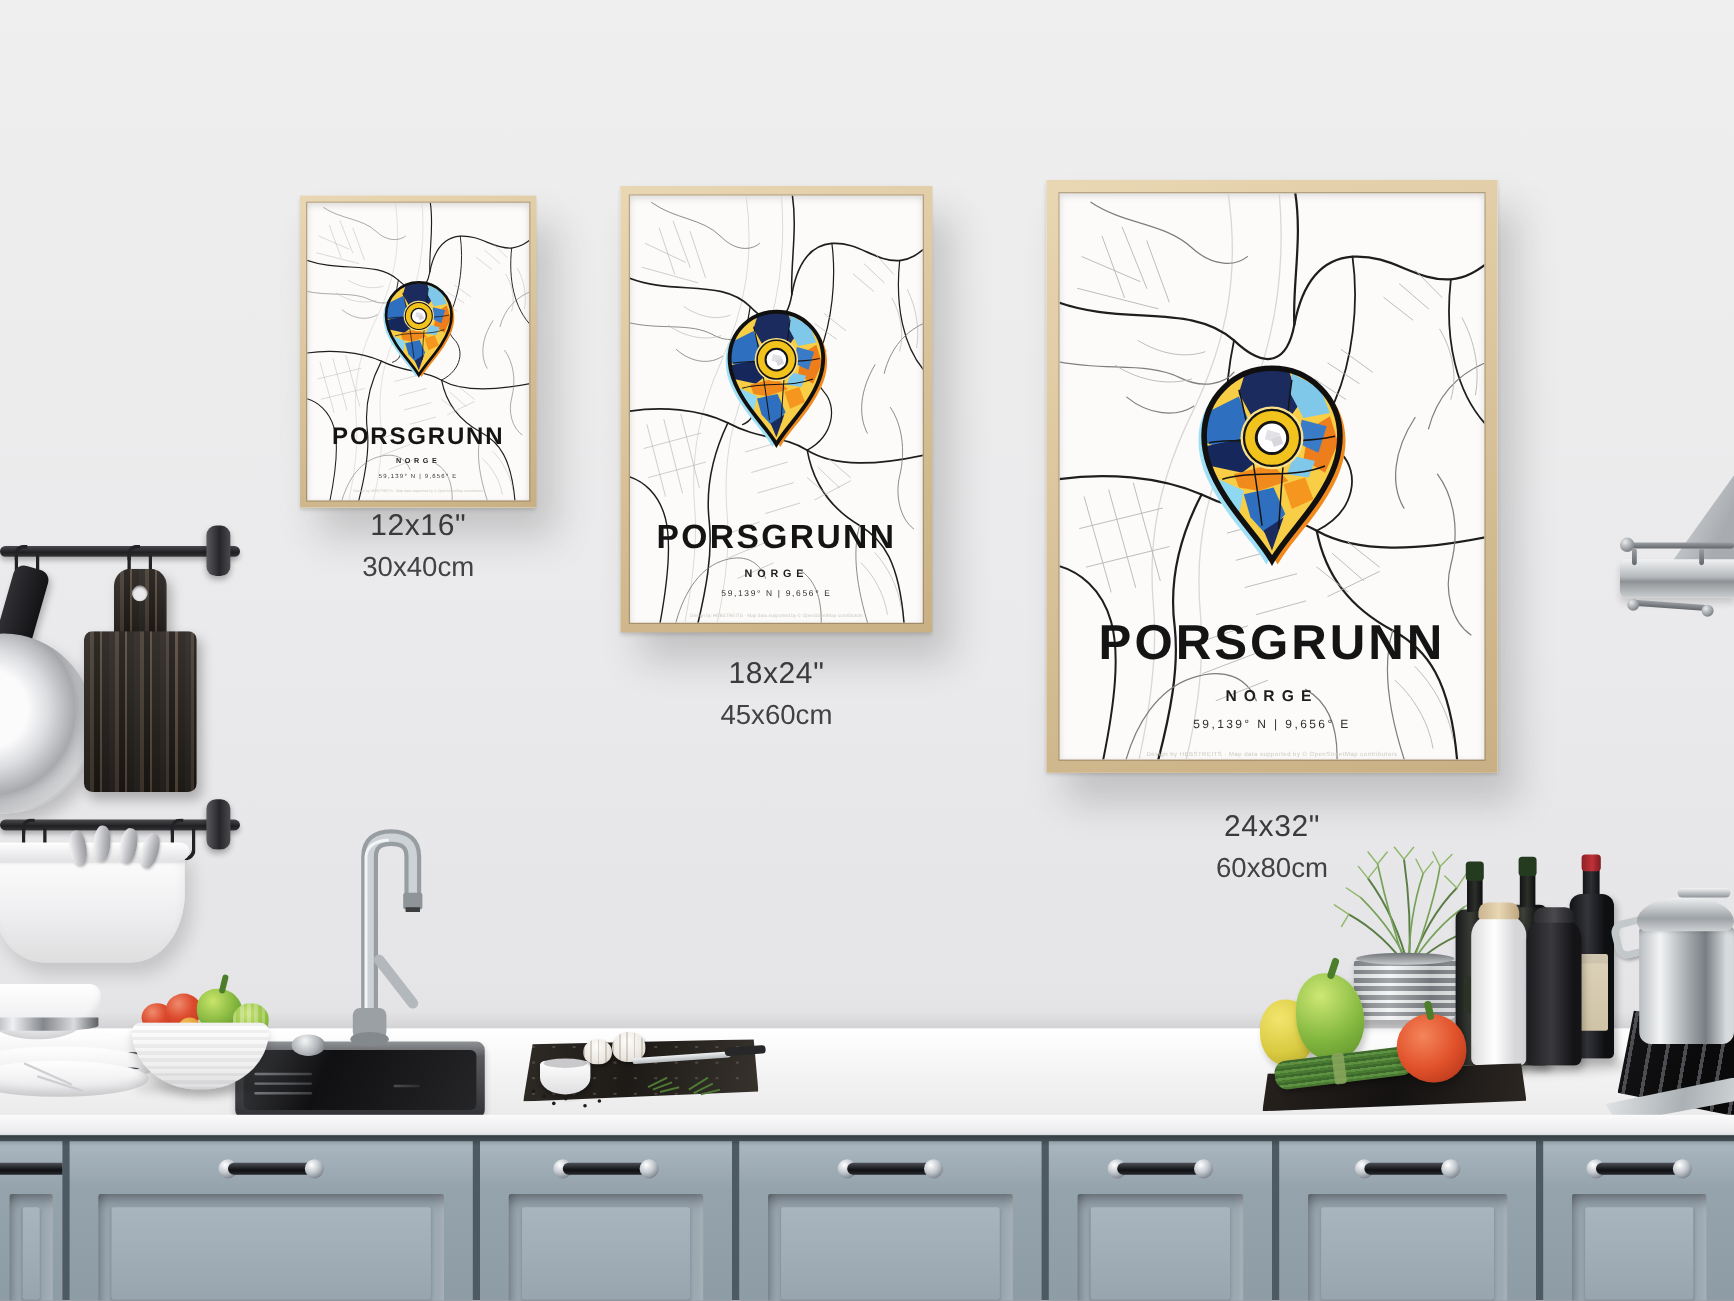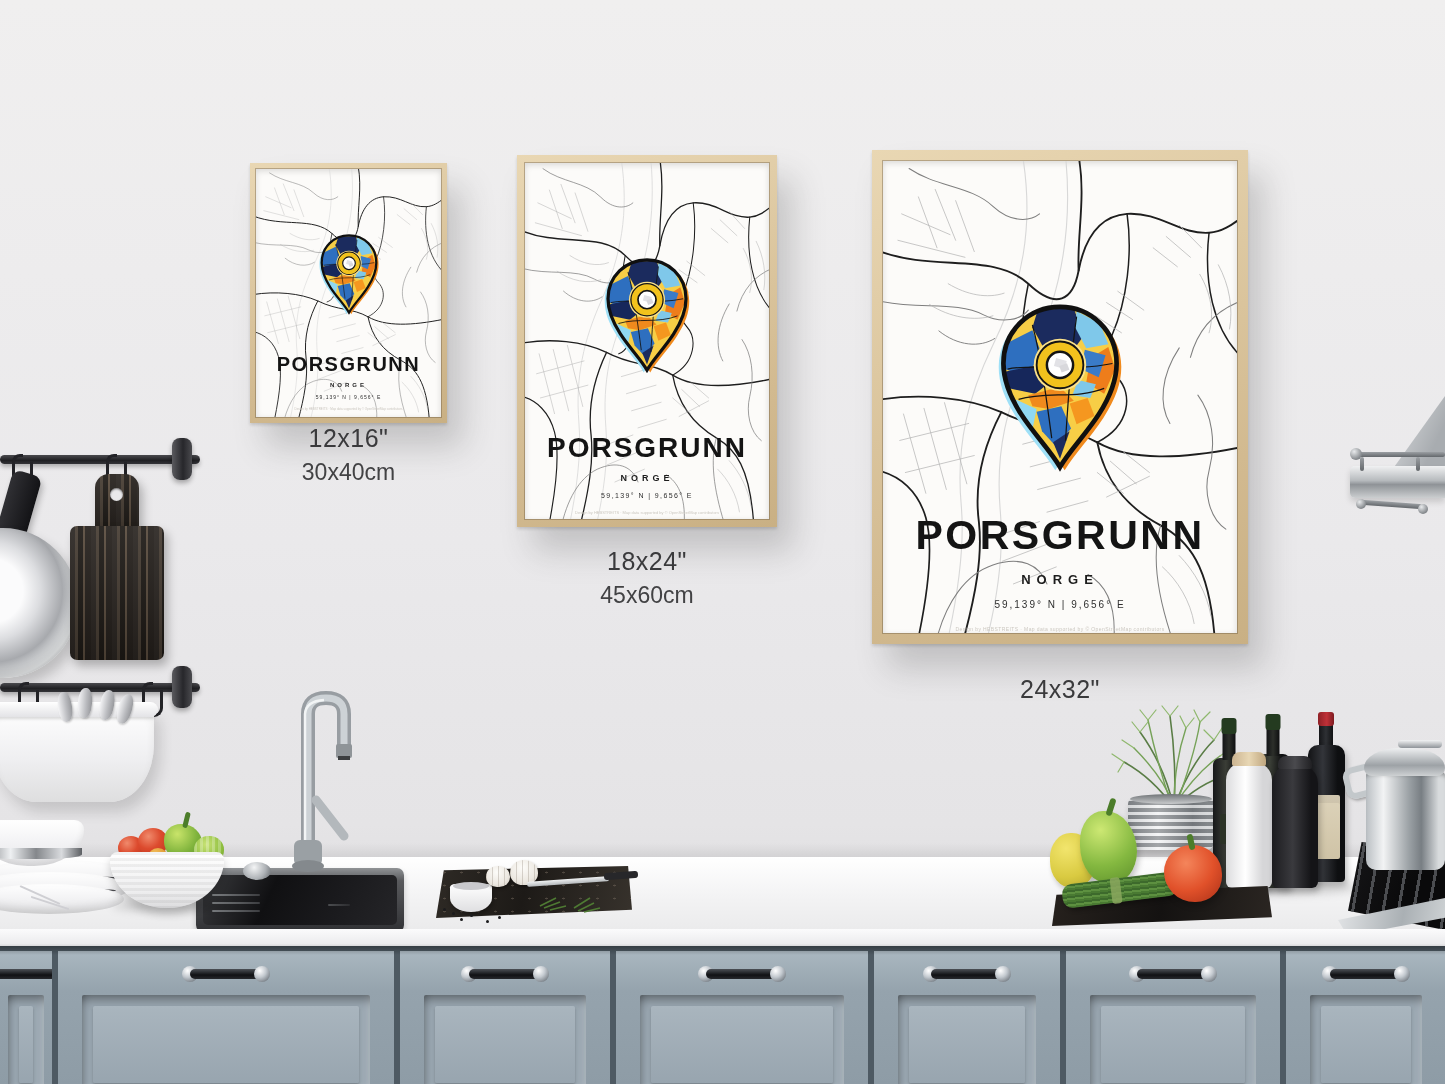--- a/index.html
+++ b/index.html
@@ -368,20 +368,21 @@
       <div class="ptext">
         <div class="ptitle">PORSGRUNN</div>
         <div class="pcountry">NORGE</div>
         <div class="pcoords">59,139° N | 9,656° E</div>
         <div class="pattrib">Design by HEBSTREITS · Map data supported by © OpenStreetMap contributors</div>
       </div>
     </div>
   </div>
   <div class="size-label sl-large">
     <div class="size-in">24x32"</div>
+    <div class="size-cm">60x80cm</div>
   </div>
 
   <div class="rail" style="top:455px;width:200px;"></div>
   <div class="rail-finial" style="left:172px;top:438px;"></div>
   <div class="hook" style="left:12px;top:462px;"></div>
   <div class="hook" style="left:106px;top:462px;"></div>
   <div class="pan-handle"></div>
   <div class="pan"></div>
   <div class="board-hang">
     <div class="bh-handle"></div>

